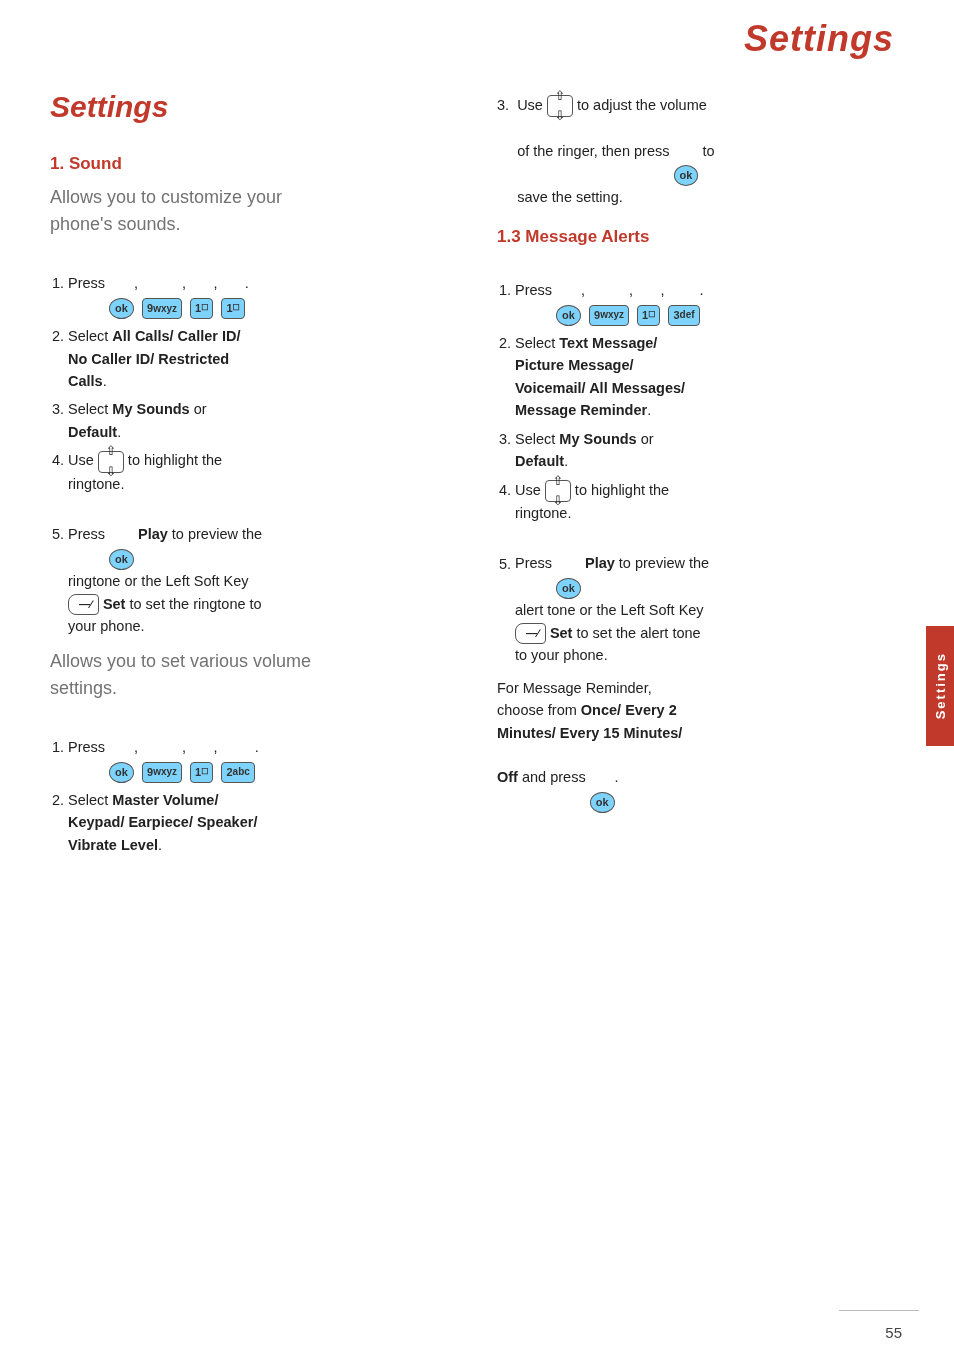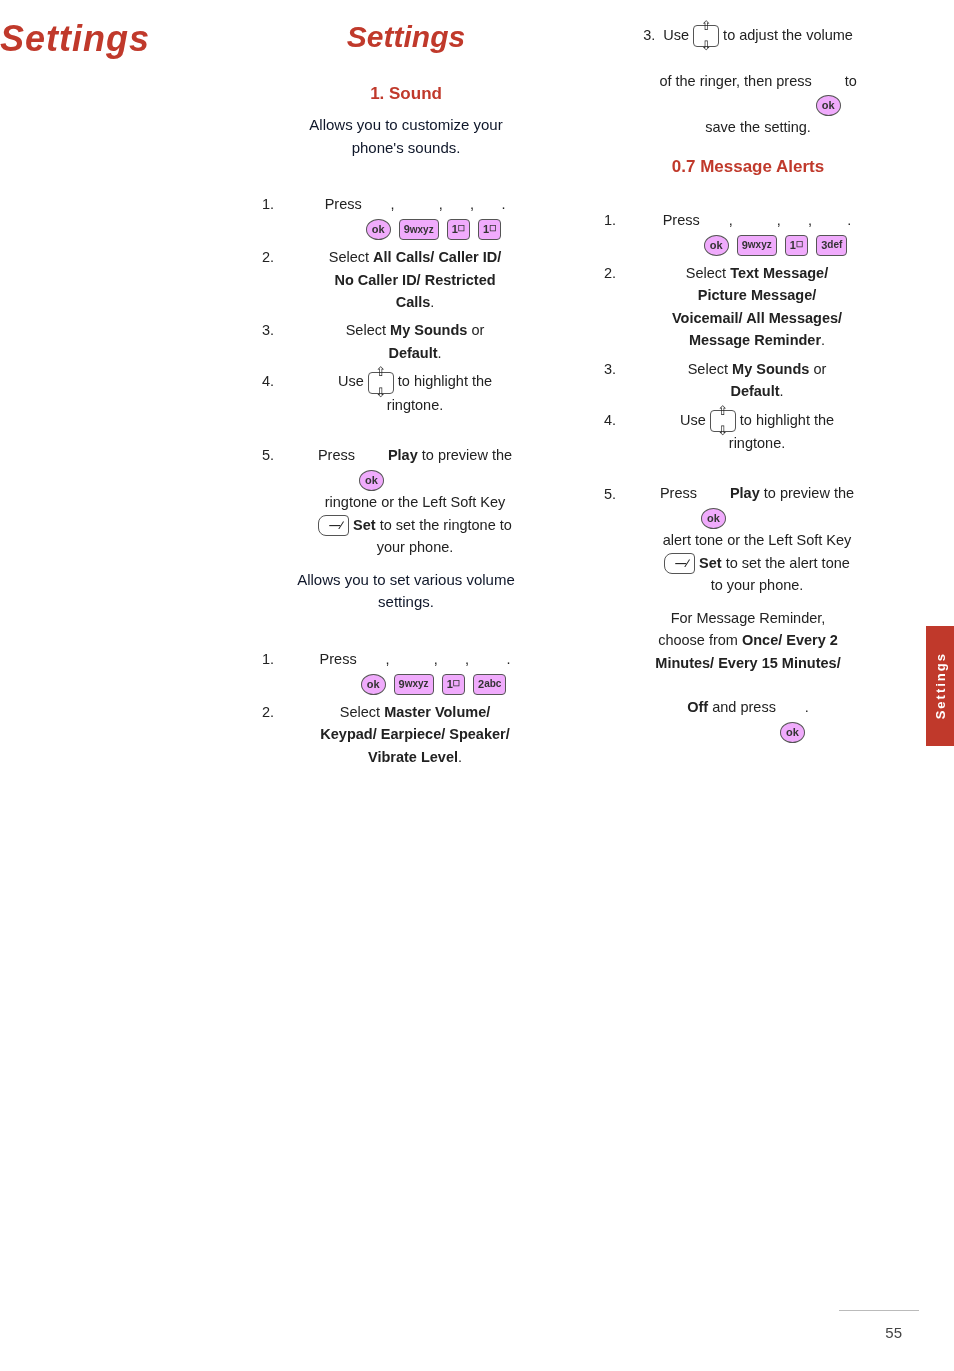--- a/index.html
+++ b/index.html
@@ -9,26 +9,25 @@
       font-size: 15px;
       background: #fff;
       color: #222;
       width: 954px;
       min-height: 1371px;
       position: relative;
     }
 
     .page-container {
       display: flex;
-      flex-direction: row;
+      flex-direction: column;
       width: 954px;
       min-height: 1371px;
       position: relative;
       padding: 0;
-      text-align: center;
     }
 
     
     .header-banner {
       display: flex;
       justify-content: flex-end;
       padding: 18px 60px 10px 0;
       border-bottom: none;
     }
 
@@ -70,24 +69,24 @@
     
     .section-heading {
       font-size: 17px;
       font-weight: bold;
       color: #c0392b;
       margin-bottom: 10px;
       margin-top: 18px;
     }
 
     .section-intro {
-      font-size: 15px;
+      font-size: 18px;
       line-height: 1.5;
       margin-bottom: 12px;
-      color: #0f172a;
+      color: #737373;
     }
 
     ol {
       padding-left: 18px;
       margin-bottom: 10px;
     }
 
     ol li {
       font-size: 14.5px;
       line-height: 1.55;
@@ -101,21 +100,21 @@
       align-items: center;
       justify-content: center;
       border: 1.5px solid #555;
       border-radius: 4px;
       padding: 1px 4px;
       font-size: 11px;
       font-weight: bold;
       min-width: 20px;
       min-height: 18px;
       vertical-align: middle;
-      background: #f0abfc;
+      background: #7dd3fc;
       color: #333;
       position: relative;
       margin-top: 48px;
     }
 
     .key-btn.ok-btn {
       border-radius: 50%;
       padding: 1px 5px;
       font-size: 11px;
       font-weight: bold;
@@ -269,21 +268,21 @@
       <div style="margin-bottom: 18px; margin-top: 4px;">
         <span style="font-size:14.5px; line-height:1.55;">3.&nbsp; Use
           <span class="nav-icon">⇧<br style="line-height:0">⇩</span>
           to adjust the volume<br>
           &nbsp;&nbsp;&nbsp;&nbsp;&nbsp;of the ringer, then press
           <span class="key-btn ok-btn">ok</span> to<br>
           &nbsp;&nbsp;&nbsp;&nbsp;&nbsp;save the setting.
         </span>
       </div>
 
-      <div class="section-heading">0.7 Message Alerts</div>
+      <div class="section-heading">1.3 Message Alerts</div>
 
       <ol>
         <li>
           Press
           <span class="key-btn ok-btn">ok</span>,
           <span class="key-btn">9<span class="key-superscript">wxyz</span></span>,
           <span class="key-btn">1<span class="key-subscript">☐</span></span>,
           <span class="key-btn">3<span class="key-superscript">def</span></span>.
         </li>
         <li>

